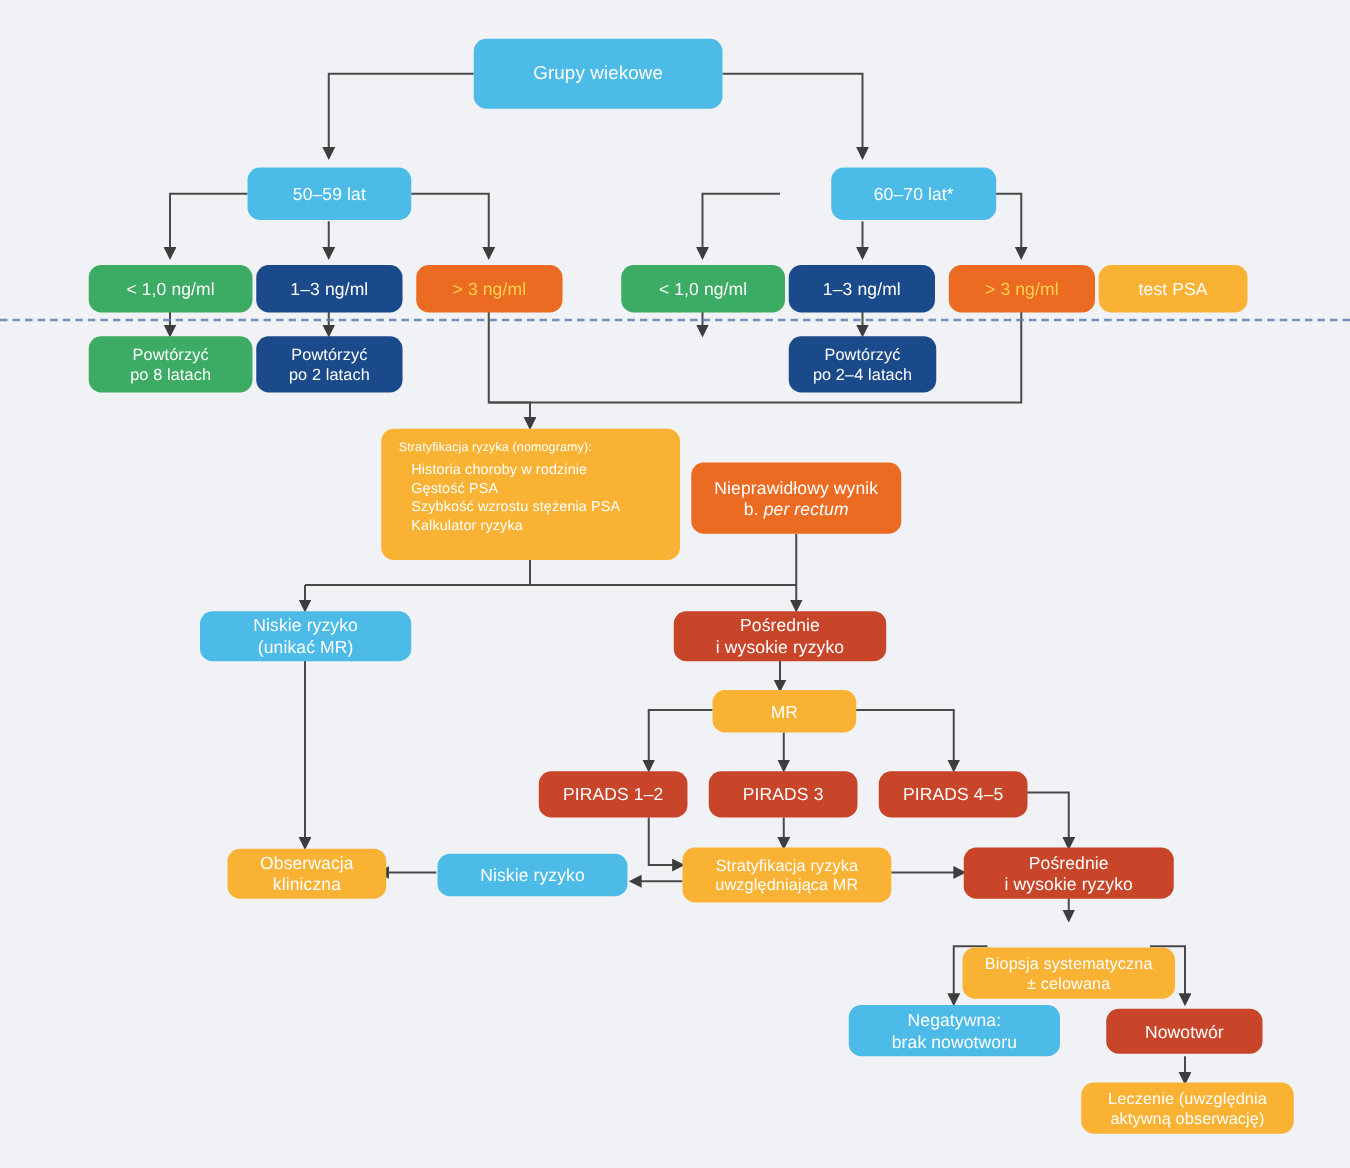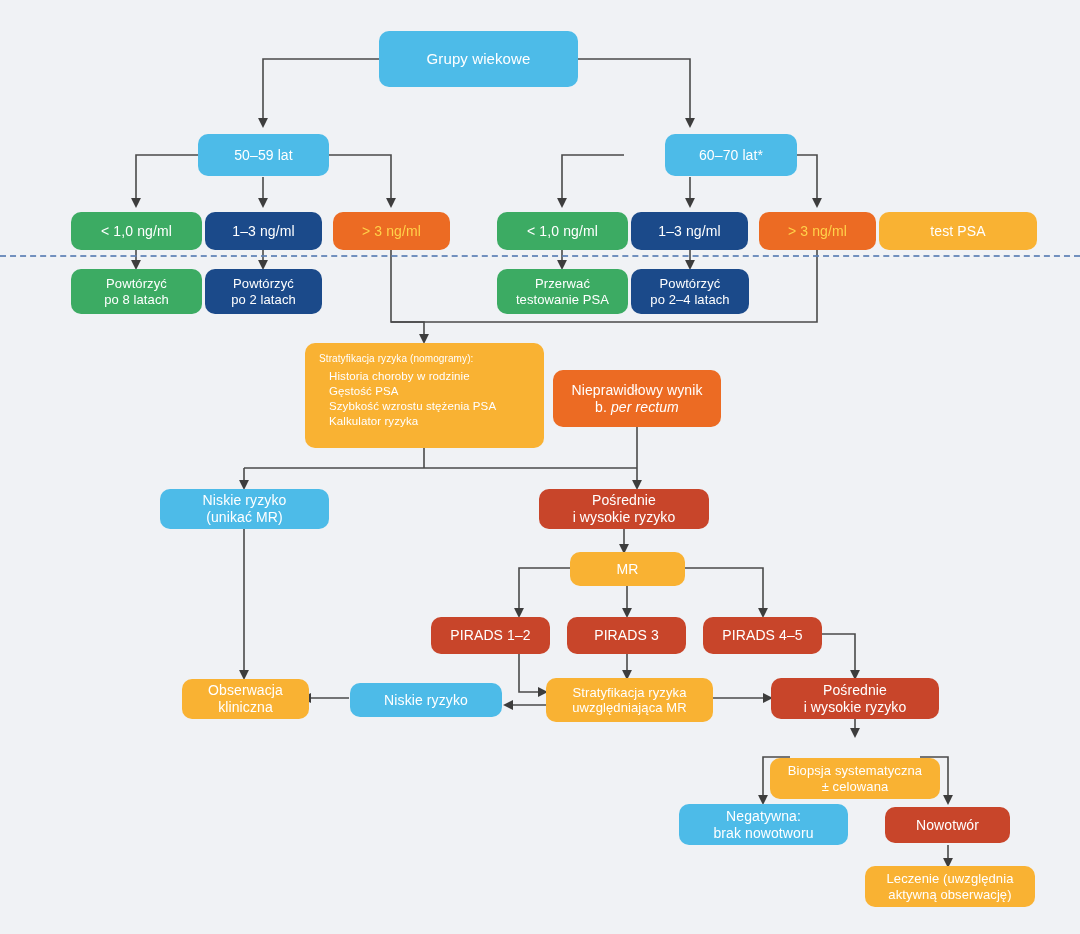--- a/index.html
+++ b/index.html
@@ -169,35 +169,31 @@
   <div class="node c-green fs14" style="left:497px;top:212px;width:131px;height:38px;">
     <span class="ln">&lt; 1,0 ng/ml</span>
   </div>
   <div class="node c-navy fs14" style="left:631px;top:212px;width:117px;height:38px;">
     <span class="ln">1–3 ng/ml</span>
   </div>
   <div class="node c-orange fs14 t-amber-on-orange" style="left:759px;top:212px;width:117px;height:38px;">
     <span class="ln">&gt; 3 ng/ml</span>
   </div>
 
-  <div class="node c-amber fs14" style="left:879px;top:212px;width:158px;height:38px;">
+  <div class="node c-amber fs14" style="left:879px;top:212px;width:119px;height:38px;">
     <span class="ln">test PSA</span>
   </div>
 
   <div class="node c-green fs13" style="left:71px;top:269px;width:131px;height:45px;">
     <span class="ln">Powtórzyć</span>
     <span class="ln">po 8 latach</span>
   </div>
   <div class="node c-navy fs13" style="left:205px;top:269px;width:117px;height:45px;">
     <span class="ln">Powtórzyć</span>
     <span class="ln">po 2 latach</span>
-  </div>
-  <div class="node c-green fs13" style="left:497px;top:269px;width:131px;height:45px;">
-    <span class="ln">Przerwać</span>
-    <span class="ln">testowanie PSA</span>
   </div>
   <div class="node c-navy fs13" style="left:631px;top:269px;width:118px;height:45px;">
     <span class="ln">Powtórzyć</span>
     <span class="ln">po 2–4 latach</span>
   </div>
 
   <div class="node c-amber strat-box" style="left:305px;top:343px;width:239px;height:105px;">
     <span class="strat-title">Stratyfikacja ryzyka (nomogramy):</span>
     <ul class="strat-list">
       <li>Historia choroby w rodzinie</li>

